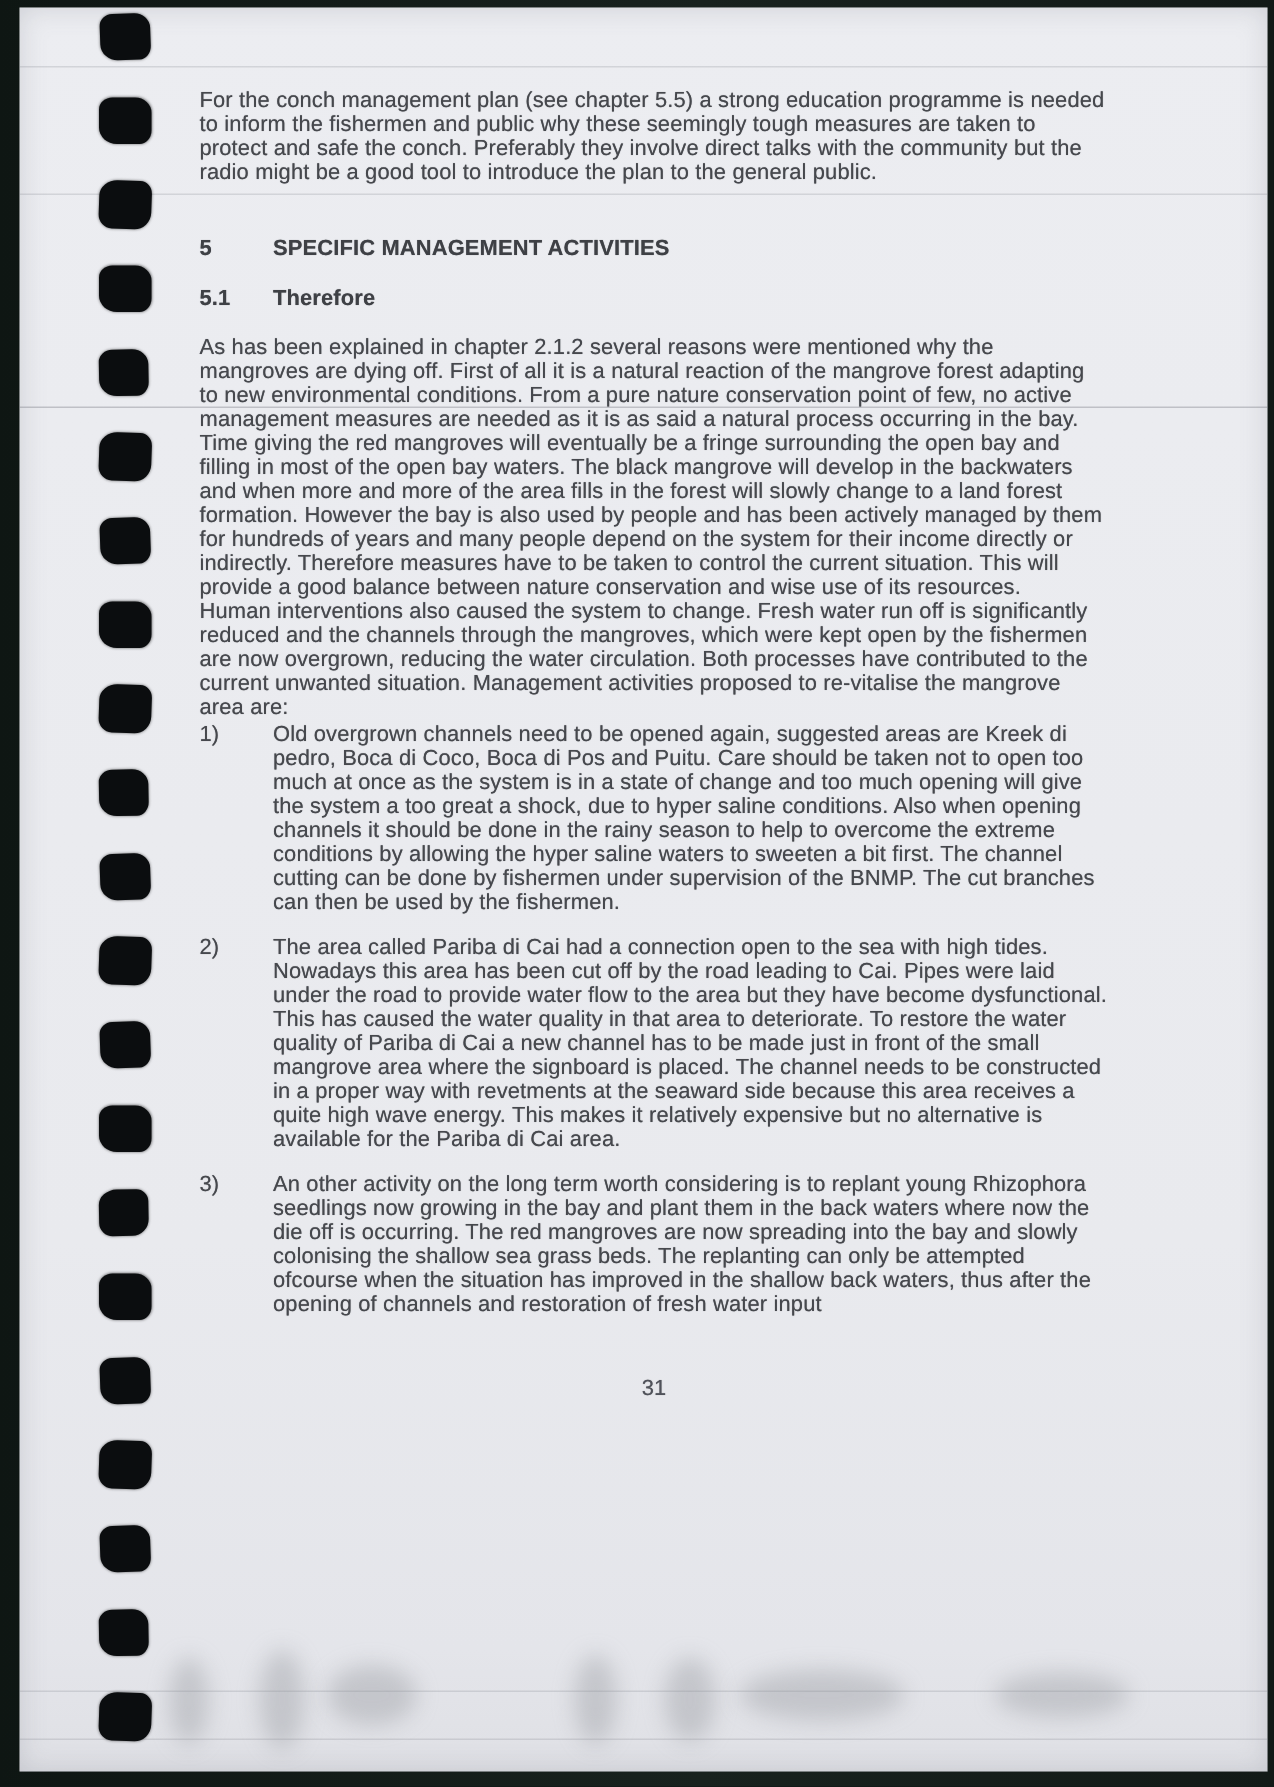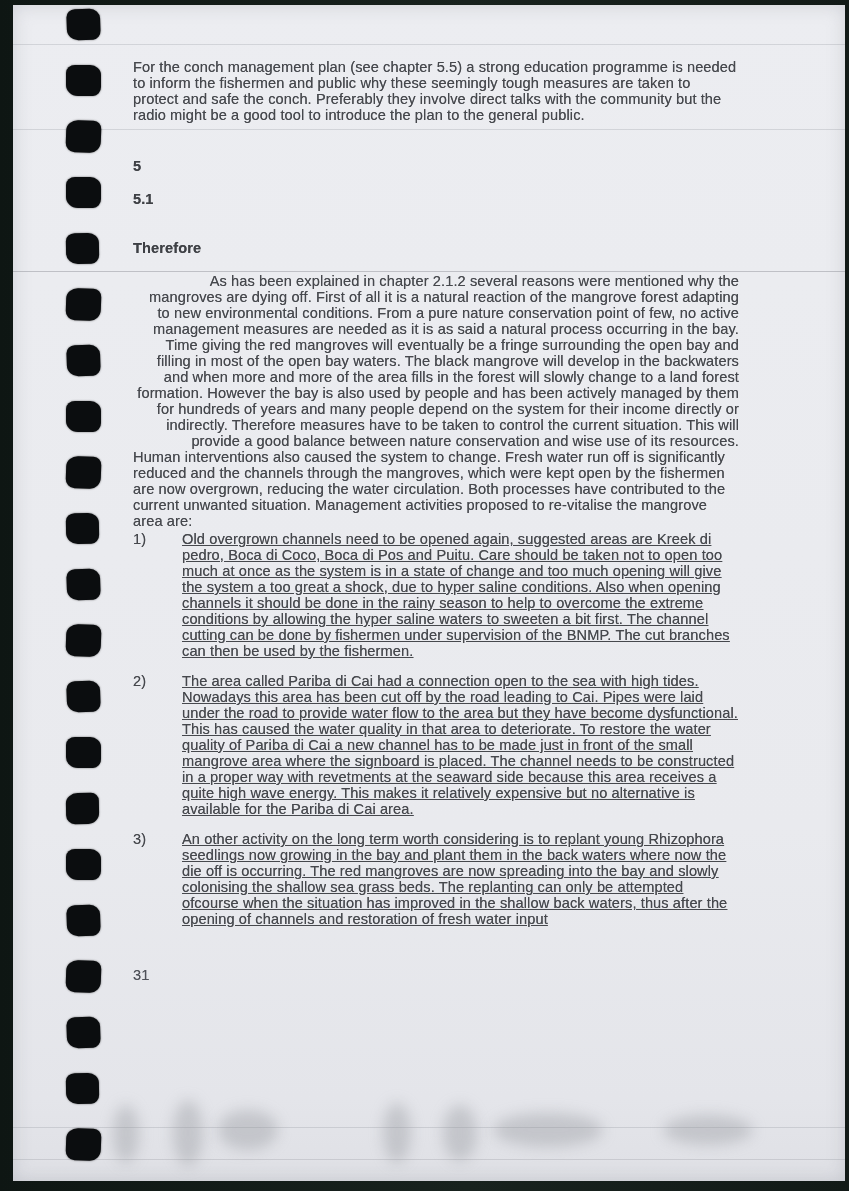--- a/index.html
+++ b/index.html
@@ -72,31 +72,32 @@
     letter-spacing: 0.1px;
     text-shadow: 0 0 0.5px rgba(70,72,78,0.75);
   }
   .para { margin: 0; }
   .heading {
     display: flex;
     font-weight: bold;
     color: #3e4045;
     margin-top: 35px;
   }
-  .heading.sub { margin-top: 17px; flex-direction: column; }
+  .heading.sub { margin-top: 17px; }
   .heading .num { width: 49px; flex: 0 0 49px; }
-  .para.reasons { margin-top: 17px; text-align: right; }
+  .para.reasons { margin-top: 17px; }
   .para.interventions { margin-top: 0; }
   .nlist { margin-top: 2px; }
   .nitem { display: flex; }
   .nitem + .nitem { margin-top: 14px; }
   .nitem .num { width: 49px; flex: 0 0 49px; }
-  .nitem .txt { flex: 1; text-decoration: underline; }
+  .nitem .txt { flex: 1; }
   .pageno {
     margin-top: 40px;
+    text-align: center;
     color: #50525a;
   }
 </style>
 </head>
 <body>
 
 <div class="scan">
   <div class="page">
 
     <div class="scanline light" style="top:39px"></div>
@@ -136,20 +137,21 @@
         <div class="hole"></div>
         <div class="hole"></div>
       </div>
 
     <div class="content">
 
       <p class="para">For the conch management plan (see chapter 5.5) a strong education programme is needed to inform the fishermen and public why these seemingly tough measures are taken to protect and safe the conch. Preferably they involve direct talks with the community but the radio might be a good tool to introduce the plan to the general public.</p>
 
       <div class="heading">
         <span class="num">5</span>
+        <span>SPECIFIC MANAGEMENT ACTIVITIES</span>
       </div>
 
       <div class="heading sub">
         <span class="num">5.1</span>
         <span>Therefore</span>
       </div>
 
       <p class="para reasons">As has been explained in chapter 2.1.2 several reasons were mentioned why the mangroves are dying off. First of all it is a natural reaction of the mangrove forest adapting to new environmental conditions. From a pure nature conservation point of few, no active management measures are needed as it is as said a natural process occurring in the bay. Time giving the red mangroves will eventually be a fringe surrounding the open bay and filling in most of the open bay waters. The black mangrove will develop in the backwaters and when more and more of the area fills in the forest will slowly change to a land forest formation. However the bay is also used by people and has been actively managed by them for hundreds of years and many people depend on the system for their income directly or indirectly. Therefore measures have to be taken to control the current situation. This will provide a good balance between nature conservation and wise use of its resources.</p>
 
       <p class="para interventions">Human interventions also caused the system to change. Fresh water run off is significantly reduced and the channels through the mangroves, which were kept open by the fishermen are now overgrown, reducing the water circulation. Both processes have contributed to the current unwanted situation. Management activities proposed to re-vitalise the mangrove area are:</p>

